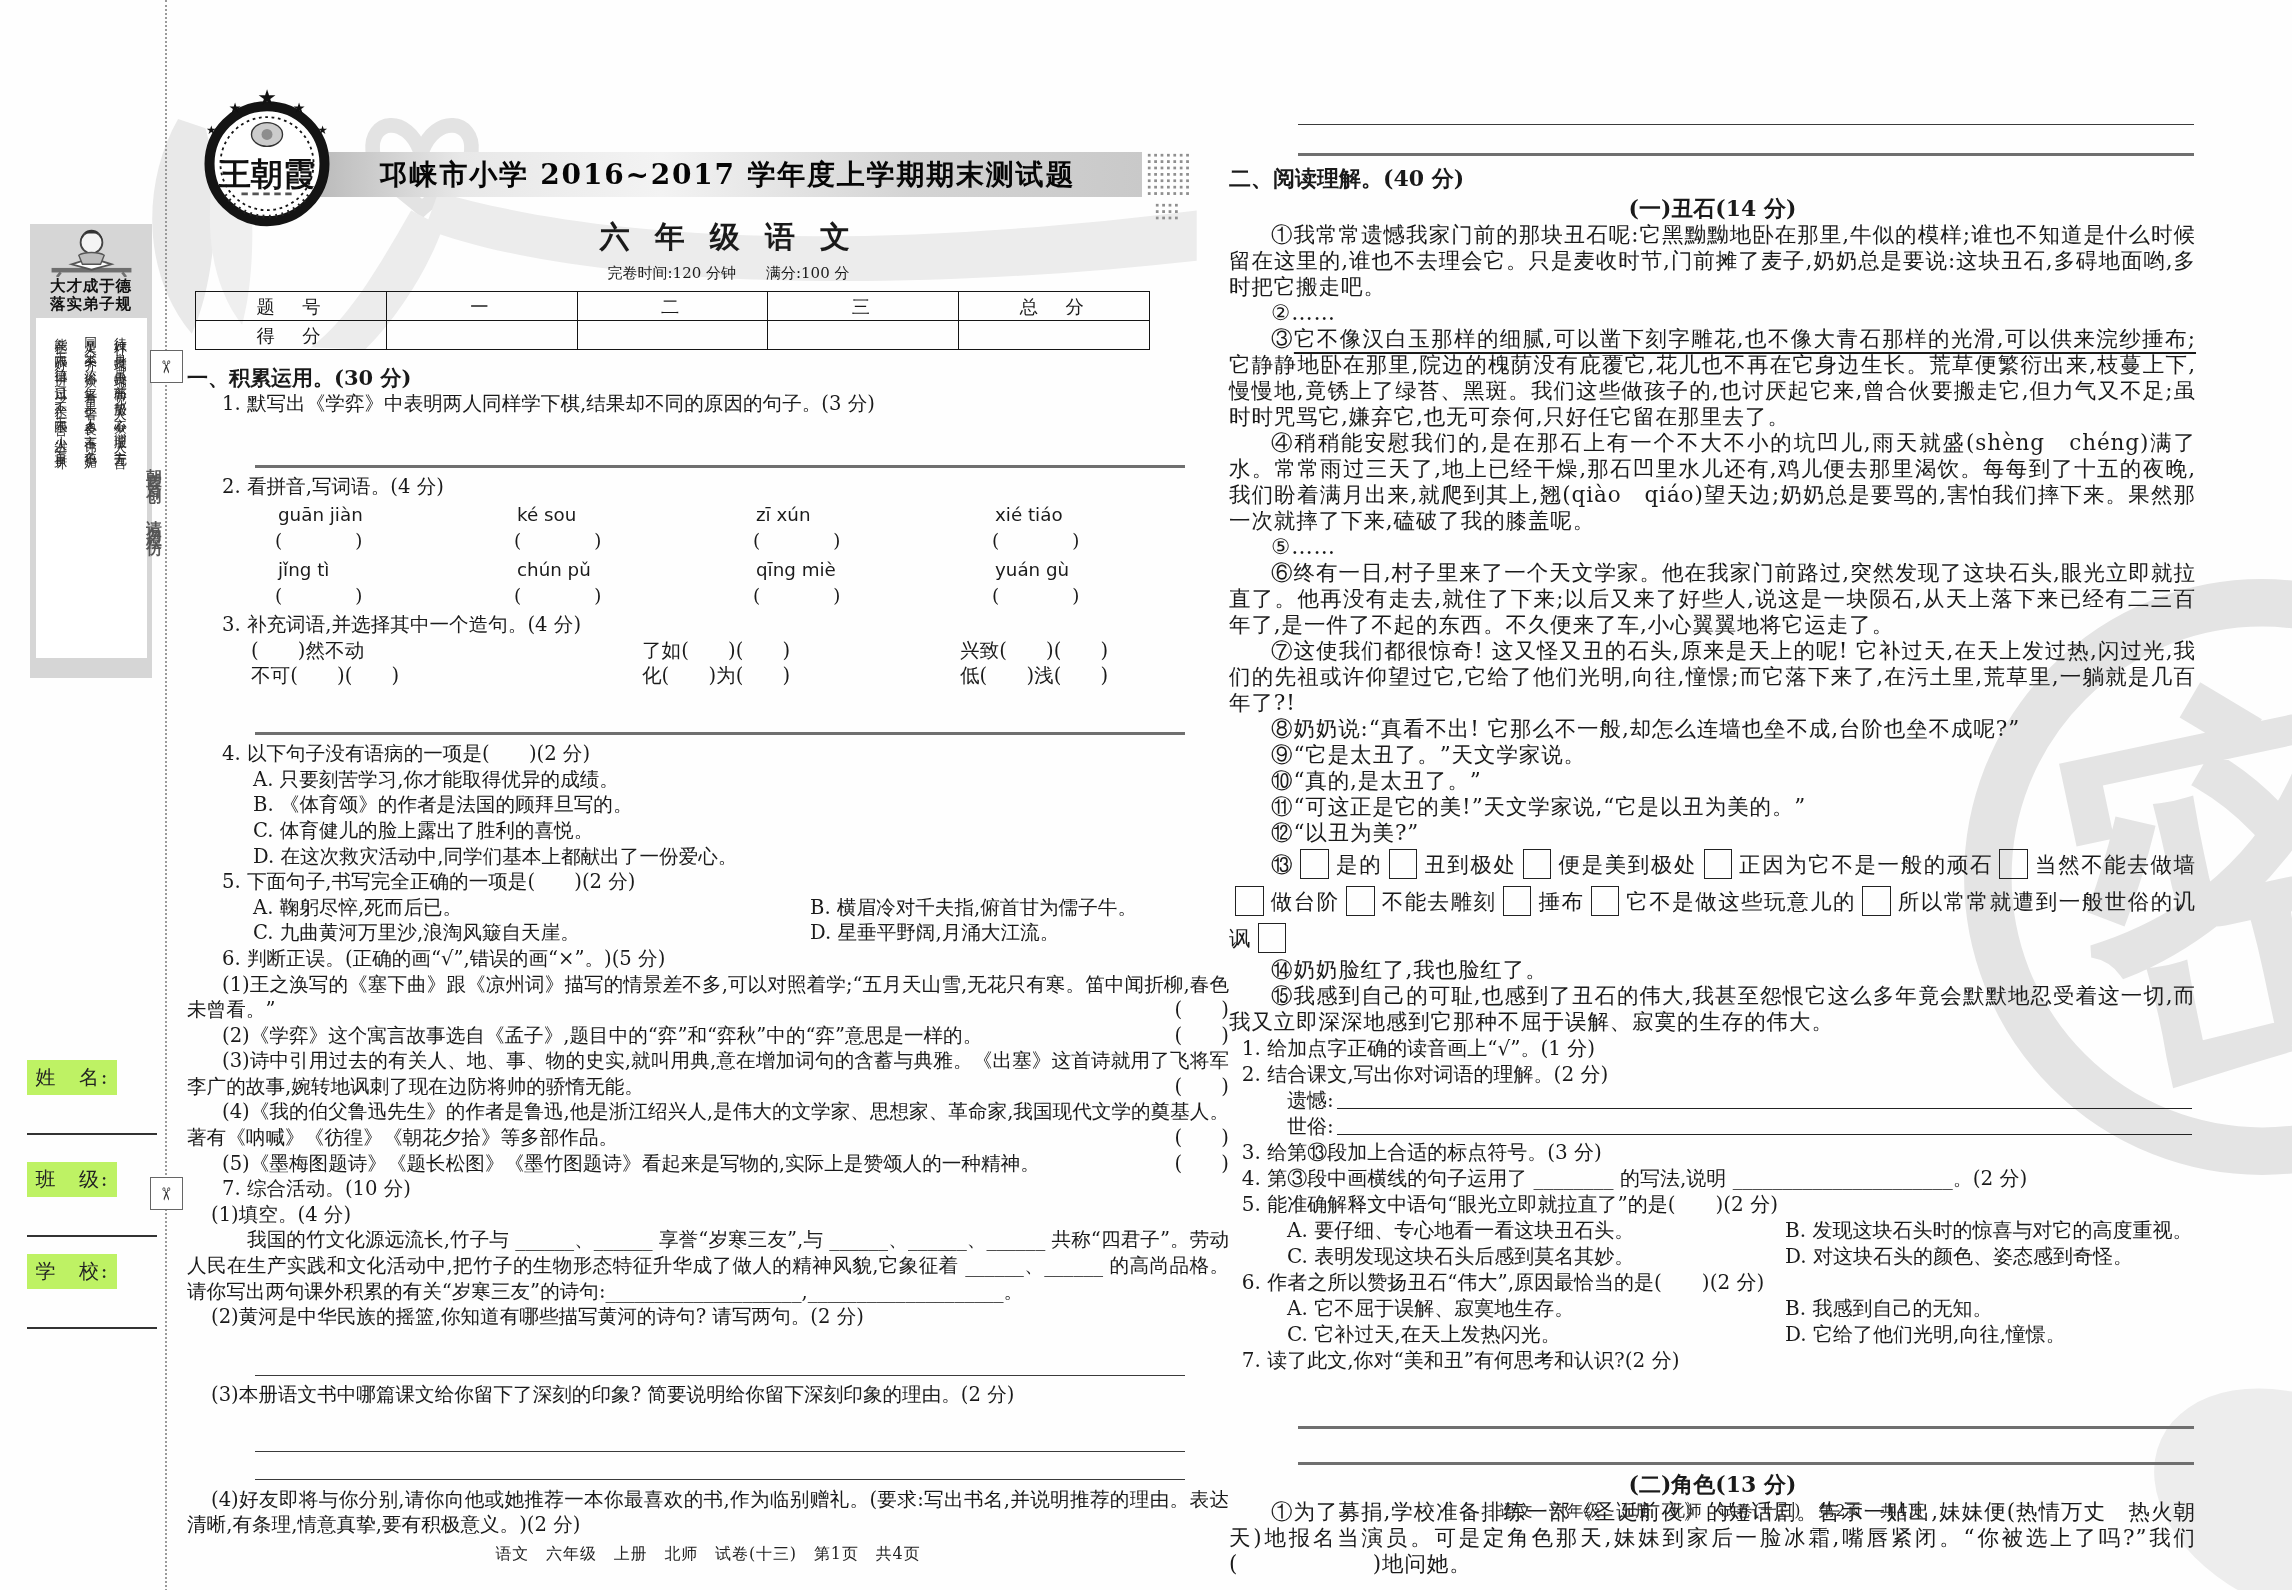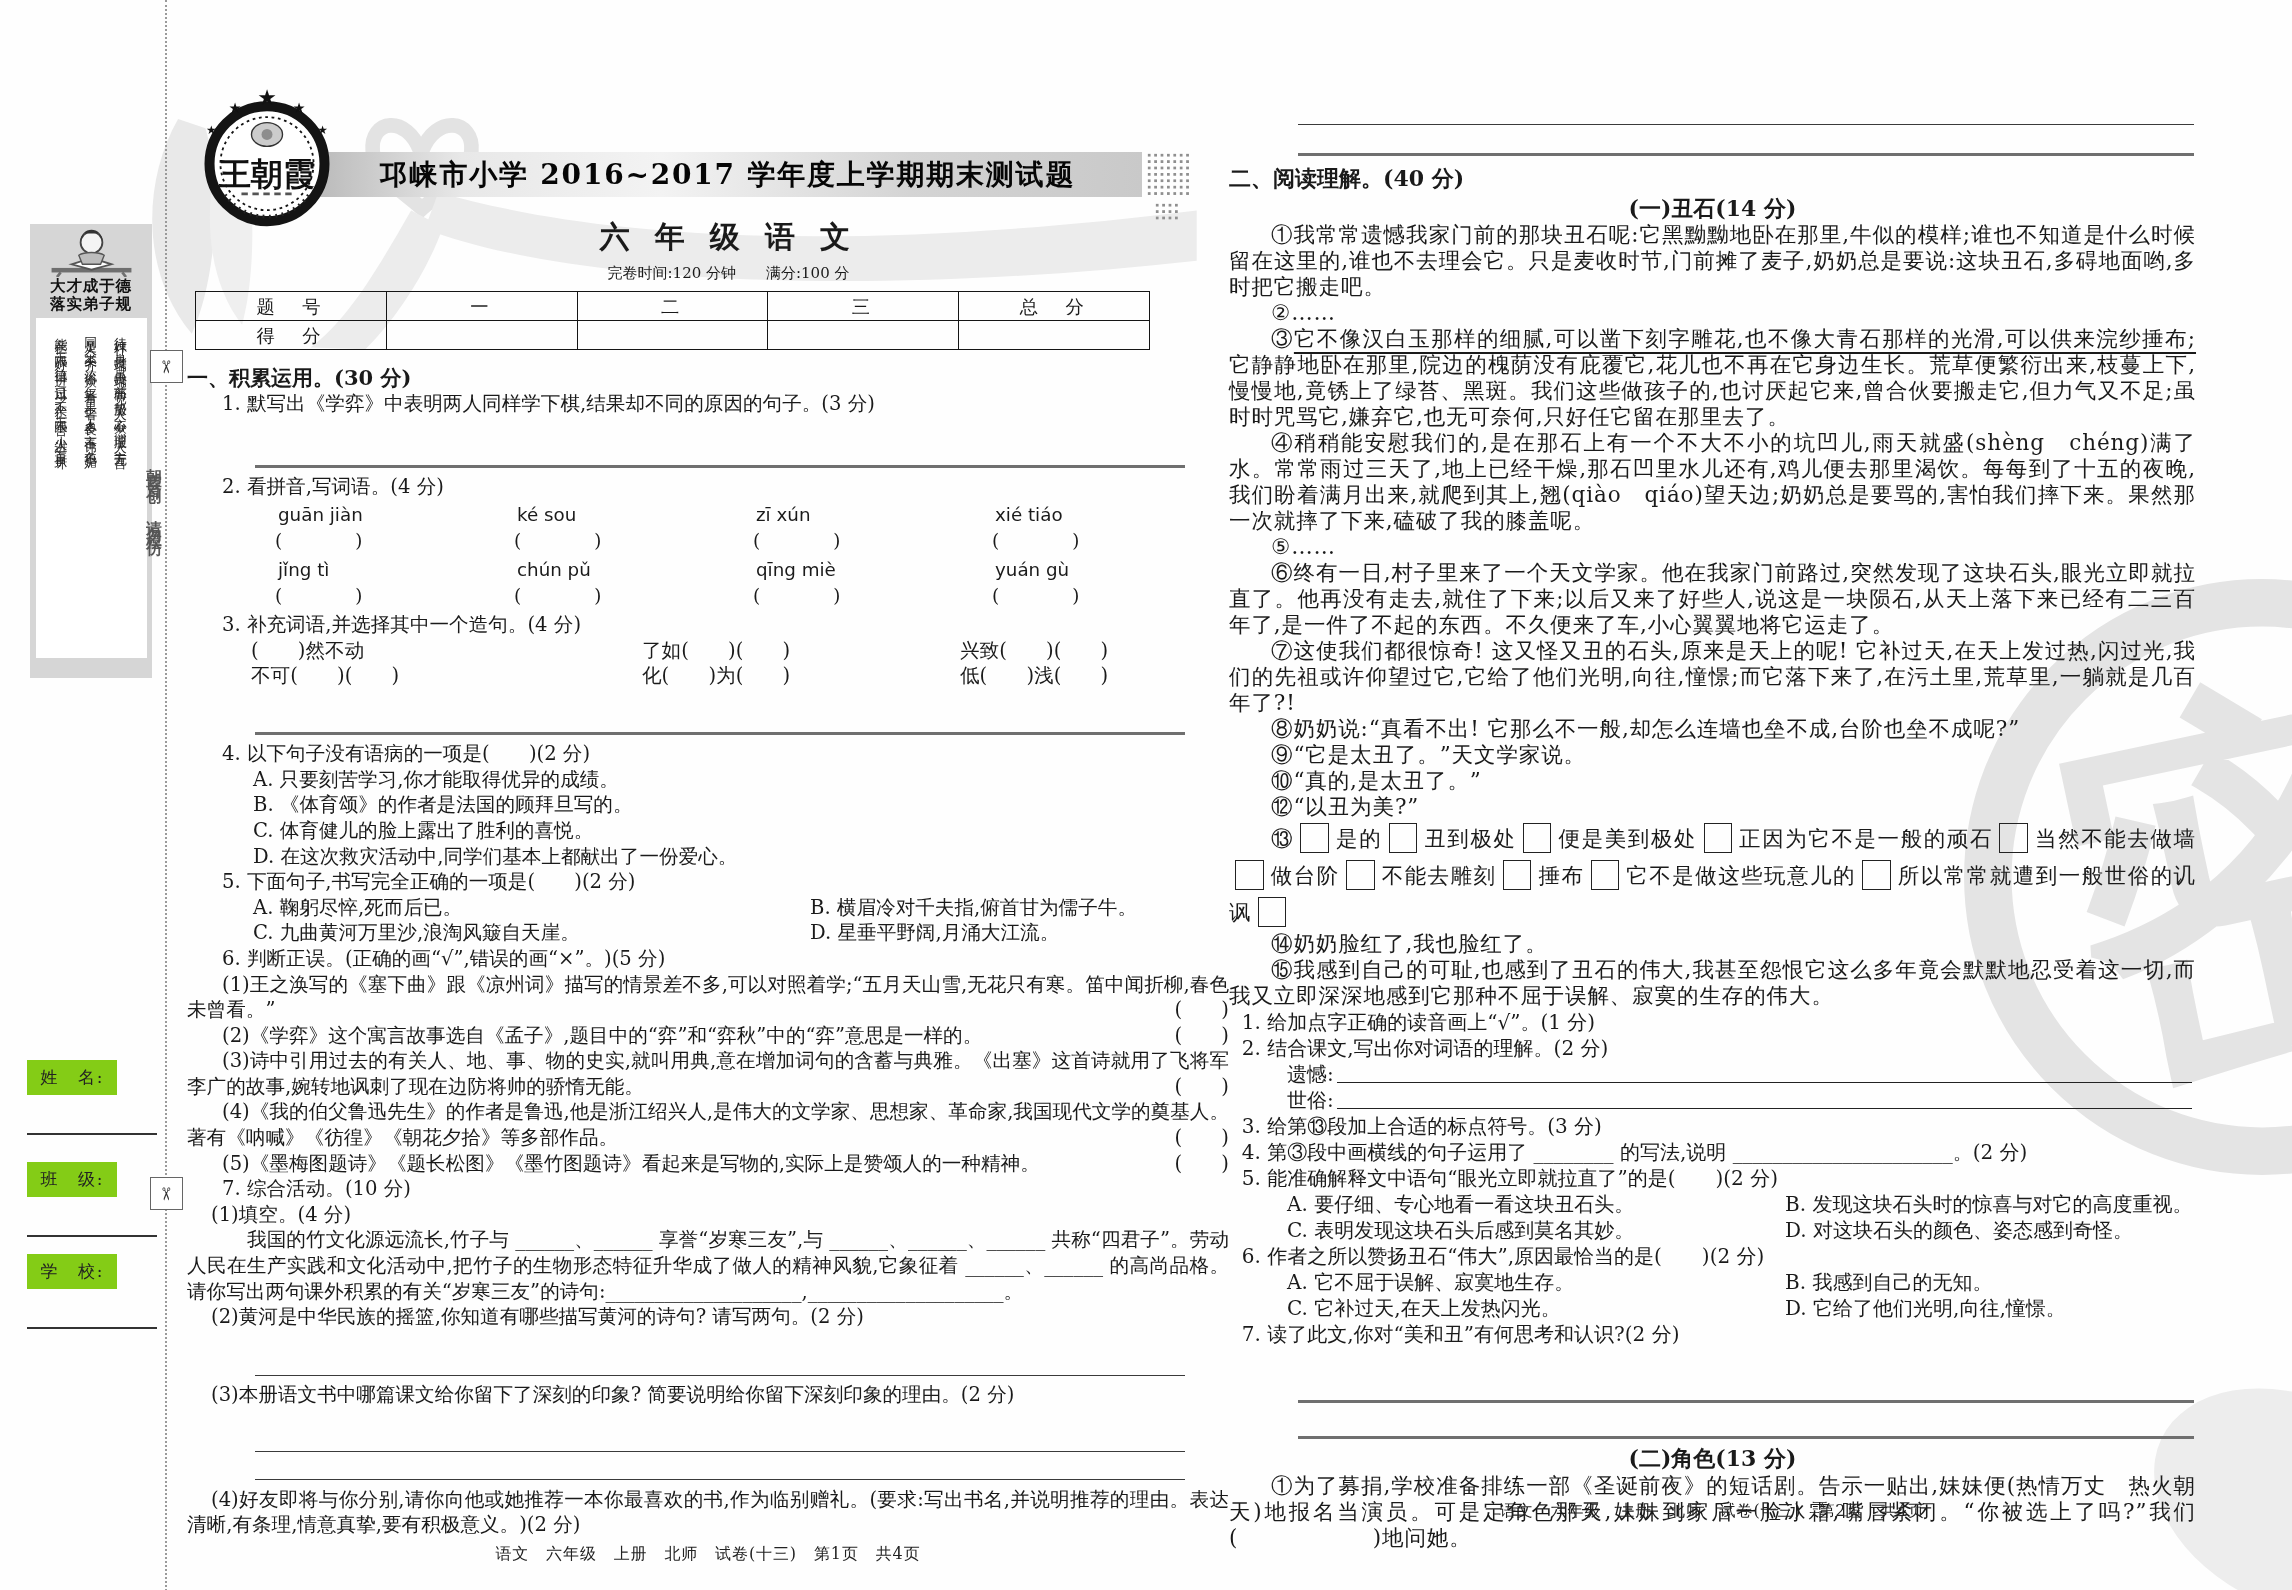--- a/index.html
+++ b/index.html
@@ -25,22 +25,22 @@
           box-sizing:border-box;padding:1.8px 0 0 0;z-index:2;}
   .sb-boy{display:block;margin:1.8px auto 0 auto;}
   .sb-h1,.sb-h2{text-align:center;font-weight:bold;font-size:15.5px;line-height:18.3px;letter-spacing:0.9px;color:#111;}
   .sb-grid{background:#ffffff;margin:4.6px 5.5px;padding:9.1px 2.7px;display:flex;justify-content:space-evenly;
            height:340px;box-sizing:border-box;}
   .sb-col{display:flex;flex-direction:column;gap:8.2px;align-items:center;}
   .vphrase{writing-mode:vertical-rl;text-orientation:upright;font-size:12.8px;letter-spacing:2.7px;line-height:1.05;color:#222;}
 
   
   .id-field{position:absolute;left:27.4px;width:133px;z-index:2;}
-  .id-label{width:90px;height:35px;background:#84cc16;display:flex;align-items:center;justify-content:center;
-            font-size:17px;letter-spacing:1.8px;color:#222;}
+  .id-label{width:90px;height:35px;background:#bef264;display:flex;align-items:center;justify-content:center;
+            font-size:20px;letter-spacing:1.8px;color:#222;}
   .id-line{margin-top:38px;width:130px;border-bottom:2.3px solid #333;}
 
   
   .title-band{position:absolute;left:313px;top:152px;width:829px;height:45px;z-index:2;
               background:linear-gradient(90deg,#b9b9b9 0%,#e8e8e8 18%,#f3f3f3 42%,#d4d4d4 72%,#c9c9c9 100%);
               display:flex;align-items:center;justify-content:center;}
   .title-band .t{font-size:28px;font-weight:bold;letter-spacing:1.8px;color:#060606;}
   .halftone{position:absolute;z-index:2;background-image:radial-gradient(#8f8f8f 1.5px,transparent 1.6px);background-size:6.4px 6.4px;}
   .ht1{left:1146px;top:152px;width:44px;height:45px;}
   .ht2{left:1154px;top:202px;width:24px;height:20px;}
@@ -323,20 +323,21 @@
     <p class="para">
       <span>③</span><span class="u">它不像汉白玉那样的细腻,可以凿下刻字雕花,也不像大青石那样的光滑,可以供来浣纱捶布;</span><span>它静静地卧在那里,院边的槐荫没有庇覆它,花儿也不再在它身边生长。荒草便繁衍出来,枝蔓上下,慢慢地,竟锈上了绿苔、黑斑。我们这些做孩子的,也讨厌起它来,曾合伙要搬走它,但力气又不足;虽时时咒骂它,嫌弃它,也无可奈何,只好任它留在那里去了。</span>
     </p>
     <p class="para">④稍稍能安慰我们的,是在那石上有一个不大不小的坑凹儿,雨天就盛(shèng　chéng)满了水。常常雨过三天了,地上已经干燥,那石凹里水儿还有,鸡儿便去那里渴饮。每每到了十五的夜晚,我们盼着满月出来,就爬到其上,翘(qiào　qiáo)望天边;奶奶总是要骂的,害怕我们摔下来。果然那一次就摔了下来,磕破了我的膝盖呢。</p>
     <p class="para">⑤……</p>
     <p class="para">⑥终有一日,村子里来了一个天文学家。他在我家门前路过,突然发现了这块石头,眼光立即就拉直了。他再没有走去,就住了下来;以后又来了好些人,说这是一块陨石,从天上落下来已经有二三百年了,是一件了不起的东西。不久便来了车,小心翼翼地将它运走了。</p>
     <p class="para">⑦这使我们都很惊奇! 这又怪又丑的石头,原来是天上的呢! 它补过天,在天上发过热,闪过光,我们的先祖或许仰望过它,它给了他们光明,向往,憧憬;而它落下来了,在污土里,荒草里,一躺就是几百年了?!</p>
     <p class="para">⑧奶奶说:“真看不出! 它那么不一般,却怎么连墙也垒不成,台阶也垒不成呢?”</p>
     <p class="para">⑨“它是太丑了。”天文学家说。</p>
     <p class="para">⑩“真的,是太丑了。”</p>
+    <p class="para">⑪“可这正是它的美!”天文学家说,“它是以丑为美的。”</p>
     <p class="para">⑫“以丑为美?”</p>
     <p class="para" style="line-height:37px;">
       <span>⑬</span><span class="sq"></span><span>是的</span><span class="sq"></span><span>丑到极处</span><span class="sq"></span><span>便是美到极处</span><span class="sq"></span><span>正因为它不是一般的顽石</span><span class="sq"></span><span>当然不能去做墙</span><span class="sq"></span><span>做台阶</span><span class="sq"></span><span>不能去雕刻</span><span class="sq"></span><span>捶布</span><span class="sq"></span><span>它不是做这些玩意儿的</span><span class="sq"></span><span>所以常常就遭到一般世俗的讥讽</span><span class="sq"></span>
     </p>
     <p class="para">⑭奶奶脸红了,我也脸红了。</p>
     <p class="para">⑮我感到自己的可耻,也感到了丑石的伟大,我甚至怨恨它这么多年竟会默默地忍受着这一切,而我又立即深深地感到它那种不屈于误解、寂寞的生存的伟大。</p>
 
     <p class="rq">1. 给加点字正确的读音画上“√”。(1 分)</p>
     <p class="rq">2. 结合课文,写出你对词语的理解。(2 分)</p>
     <div class="fill-row">

